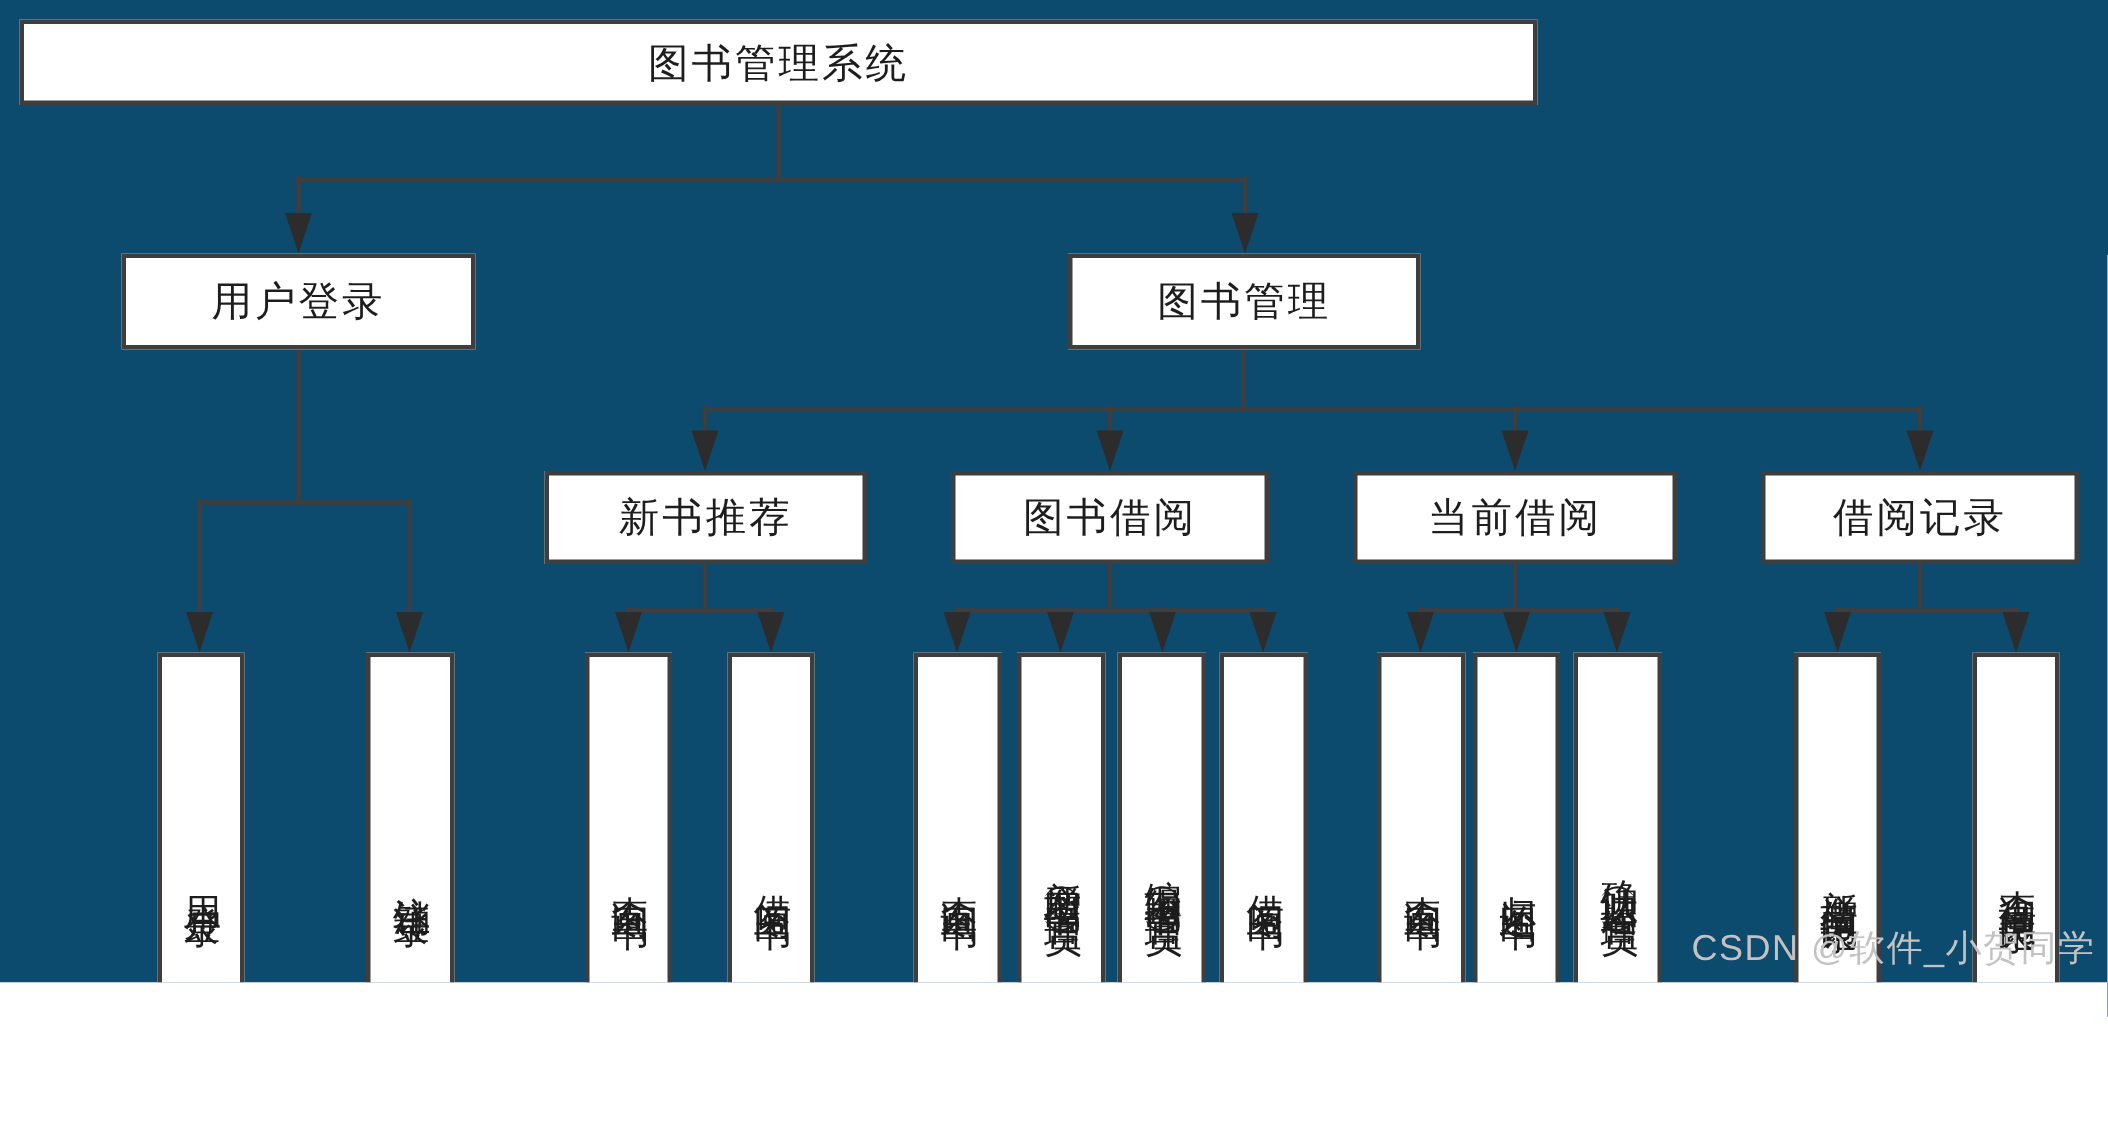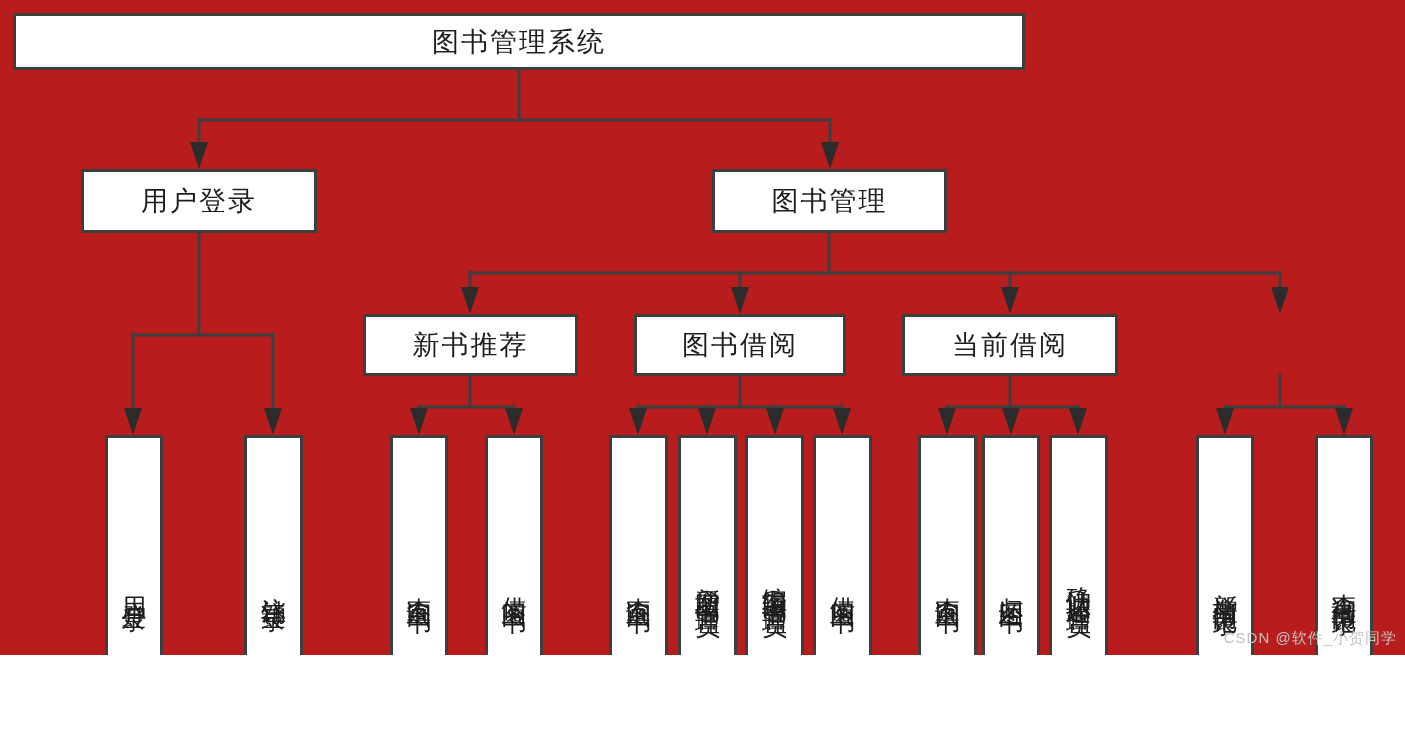--- a/index.html
+++ b/index.html
@@ -1,20 +1,20 @@
 <!DOCTYPE html>
 <html><head>
 <meta charset="utf-8">
 <style>
   html,body{margin:0;padding:0;background:#ffffff;}
   body{font-family:"Liberation Sans","DejaVu Sans",sans-serif;}
   #canvas{
     position:relative;
     width:1405px;height:655px;
-    background:#b91c1c;
+    background:#0c4a6e;
     overflow:hidden;
   }
   #connectors{position:absolute;left:0;top:0;}
   .box{
     position:absolute;
     box-sizing:border-box;
     background:#ffffff;
     border:3px solid #3e3e3e;
     display:flex;
     align-items:center;
@@ -32,21 +32,21 @@
     text-orientation:mixed;
     font-size:25px;
     color:#1d1d1d;
     letter-spacing:4px;
     line-height:1;
   }
   #watermark{
     position:absolute;
     right:8px;
     bottom:7px;
-    font-size:15px;
+    font-size:24px;
     color:#c2c2c2;
     letter-spacing:1px;
     white-space:nowrap;
   }
 </style>
 </head>
 <body>
 
 <div id="canvas">
 
@@ -132,20 +132,23 @@
 
   <div class="box" style="left:712px;top:169px;width:235px;height:64px">
     <span class="lbl">图书管理</span>
   </div>
   <div class="box" style="left:902px;top:314px;width:216px;height:62px">
     <span class="lbl">当前借阅</span>
   </div>
   <div class="box" style="left:634px;top:314px;width:212px;height:62px">
     <span class="lbl">图书借阅</span>
   </div>
+  <div class="box" style="left:1174px;top:314px;width:212px;height:62px">
+    <span class="lbl">借阅记录</span>
+  </div>
 
   <div class="box v" style="left:105px;width:58px">
     <span class="vlbl">用户登录</span>
   </div>
   <div class="box v" style="left:244px;width:59px">
     <span class="vlbl">注销登录</span>
   </div>
 
   <div class="box v" style="left:390px;width:58px">
     <span class="vlbl">查询图书</span>

